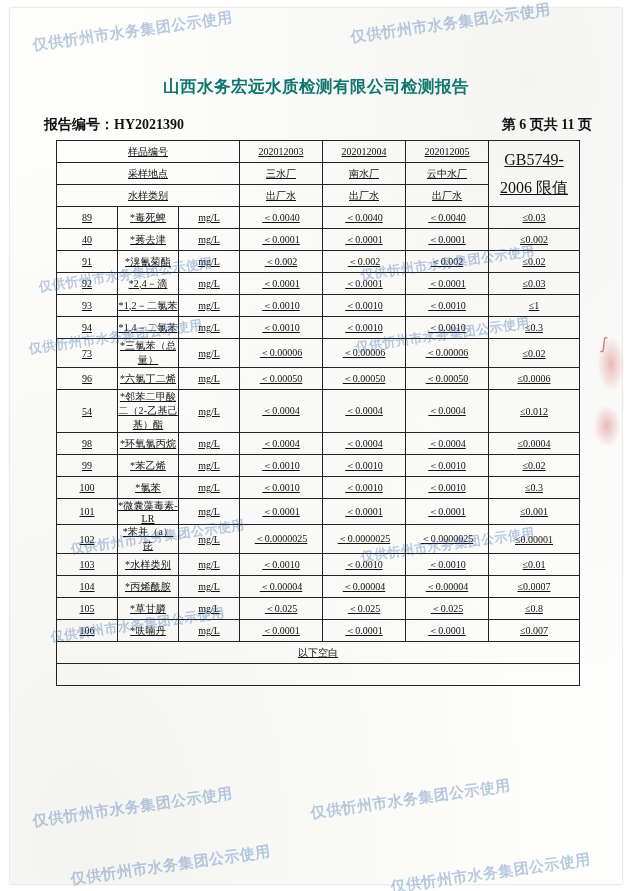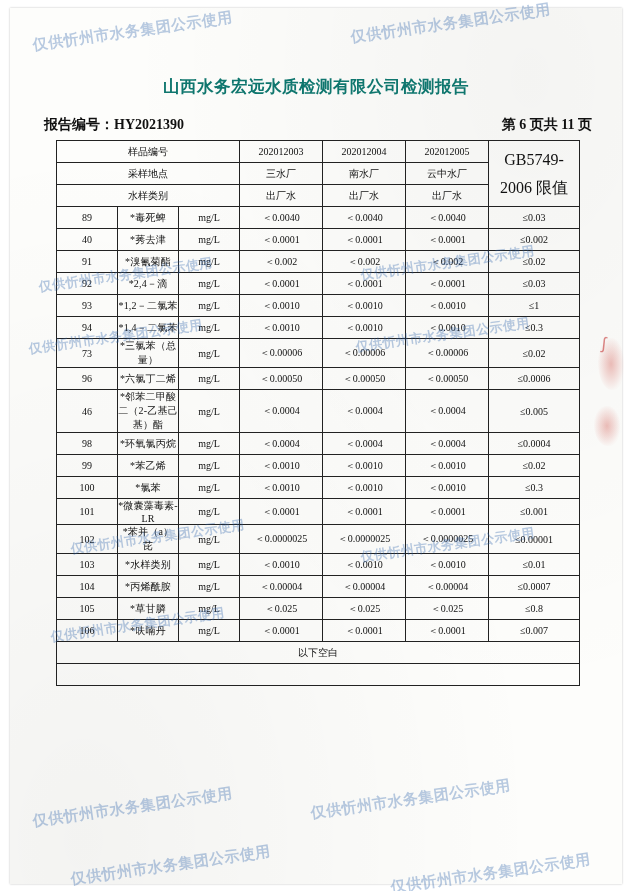--- a/index.html
+++ b/index.html
@@ -57,20 +57,21 @@
     justify-content: space-between;
   }
   table.report {
     position: absolute;
     top: 132px;
     left: 46px;
     width: 524px;
     border-collapse: collapse;
     font-size: 10px;
     table-layout: fixed;
+    text-decoration: underline;
   }
   table.report td, table.report th {
     border: 1px solid #222;
     padding: 0;
     text-align: center;
     vertical-align: middle;
     height: 21px;
     font-weight: normal;
     color: #111;
   }
@@ -232,27 +233,27 @@
         <tr>
           <td class="c-no">96</td>
           <td class="c-name name-cell">*六氯丁二烯</td>
           <td class="c-unit">mg/L</td>
           <td class="c-val">＜0.00050</td>
           <td class="c-val">＜0.00050</td>
           <td class="c-val">＜0.00050</td>
           <td class="c-lim">≤0.0006</td>
         </tr>
         <tr class="tall">
-          <td class="c-no">46</td>
+          <td class="c-no">54</td>
           <td class="c-name name-cell">*邻苯二甲酸二（2-乙基己基）酯</td>
           <td class="c-unit">mg/L</td>
           <td class="c-val">＜0.0004</td>
           <td class="c-val">＜0.0004</td>
           <td class="c-val">＜0.0004</td>
-          <td class="c-lim">≤0.005</td>
+          <td class="c-lim">≤0.012</td>
         </tr>
         <tr>
           <td class="c-no">98</td>
           <td class="c-name name-cell">*环氧氯丙烷</td>
           <td class="c-unit">mg/L</td>
           <td class="c-val">＜0.0004</td>
           <td class="c-val">＜0.0004</td>
           <td class="c-val">＜0.0004</td>
           <td class="c-lim">≤0.0004</td>
         </tr>

